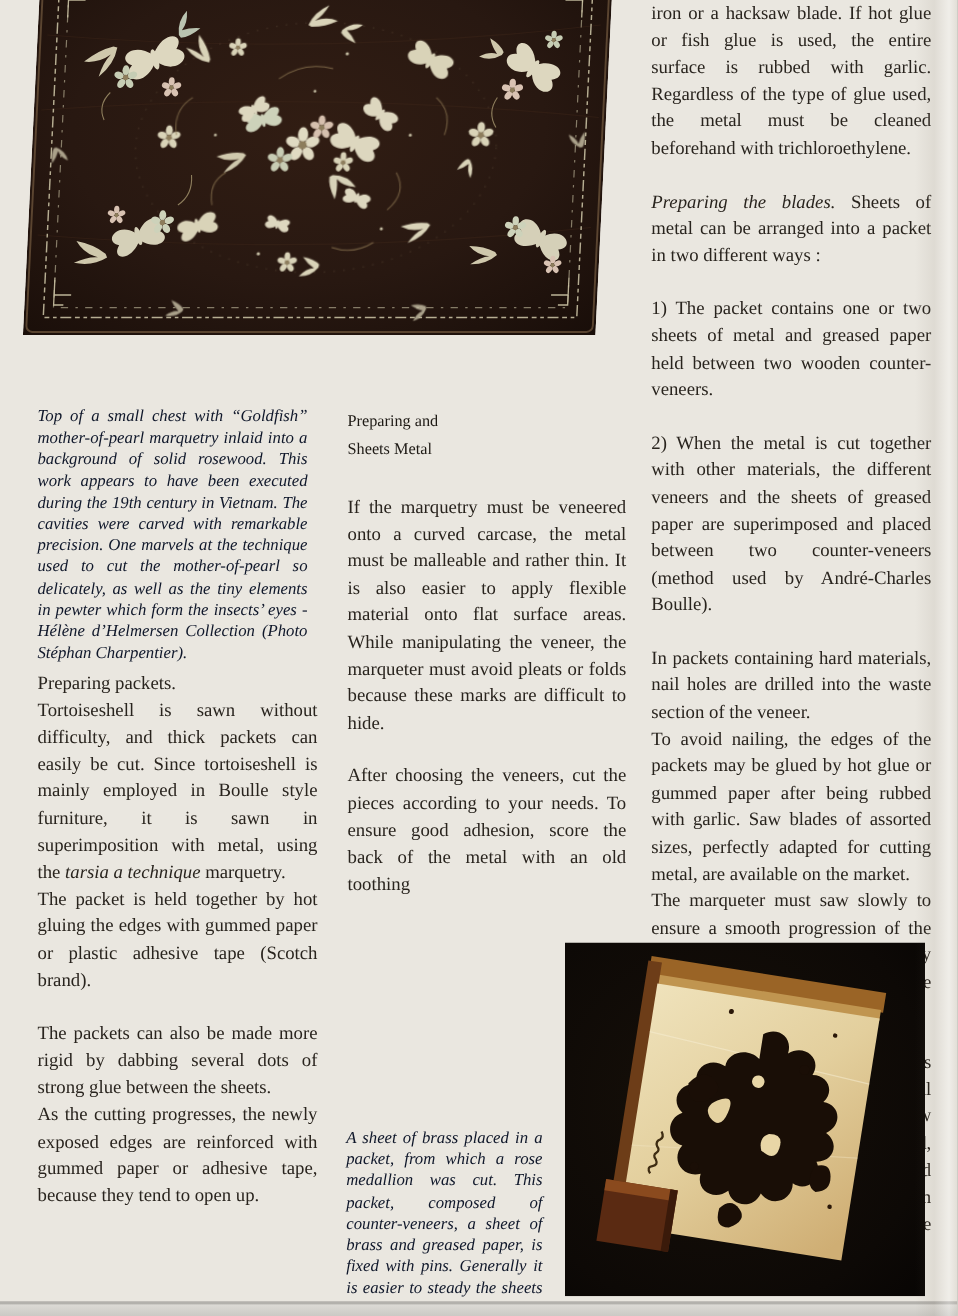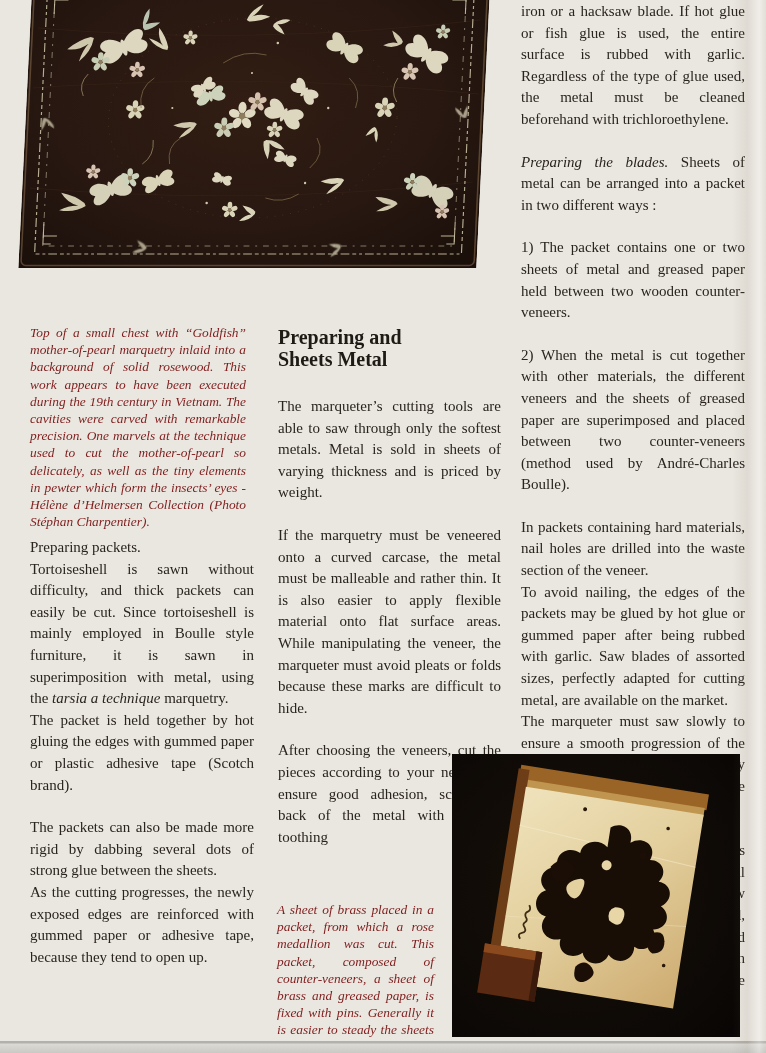--- a/index.html
+++ b/index.html
@@ -21,25 +21,25 @@
   .photo-bottom svg{width:100%;height:100%;display:block;}
   
   .col{position:absolute;text-align:justify;font-size:15px;line-height:21.6px;}
   .col p{margin:0;}
   .col p.gap{margin-top:21px;}
   .col p.tight{margin-top:0;}
   .left-text{left:30px;top:537px;width:224px;}
   .mid{left:278px;top:326px;width:223px;}
   .right{left:521px;top:1px;width:224px;}
   .lead-italic{}
-  h2{font-size:20px;line-height:22px;margin:0 0 26px 0;font-weight:bold;color:#1e1a15;}
+  h2{font-size:13px;line-height:22px;margin:0 0 26px 0;font-weight:normal;color:#1e1a15;}
   h2 span{display:block;}
   .cap{
     position:absolute;font-style:italic;text-align:justify;
-    font-size:13.4px;line-height:17.2px;color:#7f1d1d;
+    font-size:13.4px;line-height:17.2px;color:#0f172a;
   }
   .cap-top{left:30px;top:324px;width:216px;}
   .cap-bottom{left:277px;top:901px;width:157px;}
   
   .page-bottom-edge{
     position:absolute;left:0;top:1041px;width:766px;height:12px;
     background:linear-gradient(#b3b1ac 0,#b3b1ac 2px,#dcdad5 3px,#cbc9c4 100%);
   }
   .right-crease{
     position:absolute;right:0;top:0;width:34px;height:100%;pointer-events:none;
@@ -196,21 +196,20 @@
     <p class="gap">The packets can also be made more rigid by dabbing several dots of strong glue between the sheets.</p>
     <p class="tight">As the cutting progresses, the newly exposed edges are reinforced with gummed paper or adhesive tape, because they tend to open up.</p>
 
   </div>
 
   <div class="col mid">
     <h2>
       <span>Preparing and</span>
       <span>Sheets Metal</span>
     </h2>
-    <p>The marqueter’s cutting tools are able to saw through only the softest metals. Metal is sold in sheets of varying thickness and is priced by weight.</p>
     <p class="gap">If the marquetry must be veneered onto a curved carcase, the metal must be malleable and rather thin. It is also easier to apply flexible material onto flat surface areas. While manipulating the veneer, the marqueter must avoid pleats or folds because these marks are difficult to hide.</p>
     <p class="gap">After choosing the veneers, cut the pieces according to your needs. To ensure good adhesion, score the back of the metal with an old toothing</p>
   </div>
 
   <div class="cap cap-bottom">A sheet of brass placed in a packet, from which a rose medallion was cut. This packet, composed of counter-veneers, a sheet of brass and greased paper, is fixed with pins. Generally it is easier to steady the sheets with plastic adhesive tape glued to the edges.</div>
 
   <div class="col right">
     <p>iron or a hacksaw blade. If hot glue or fish glue is used, the entire surface is rubbed with garlic. Regardless of the type of glue used, the metal must be cleaned beforehand with trichloroethylene.</p>
     <p class="gap"><i>Preparing the blades.</i><span> Sheets of metal can be arranged into a packet in two different ways :</span></p>
     <p class="gap">1) The packet contains one or two sheets of metal and greased paper held between two wooden counter-veneers.</p>

